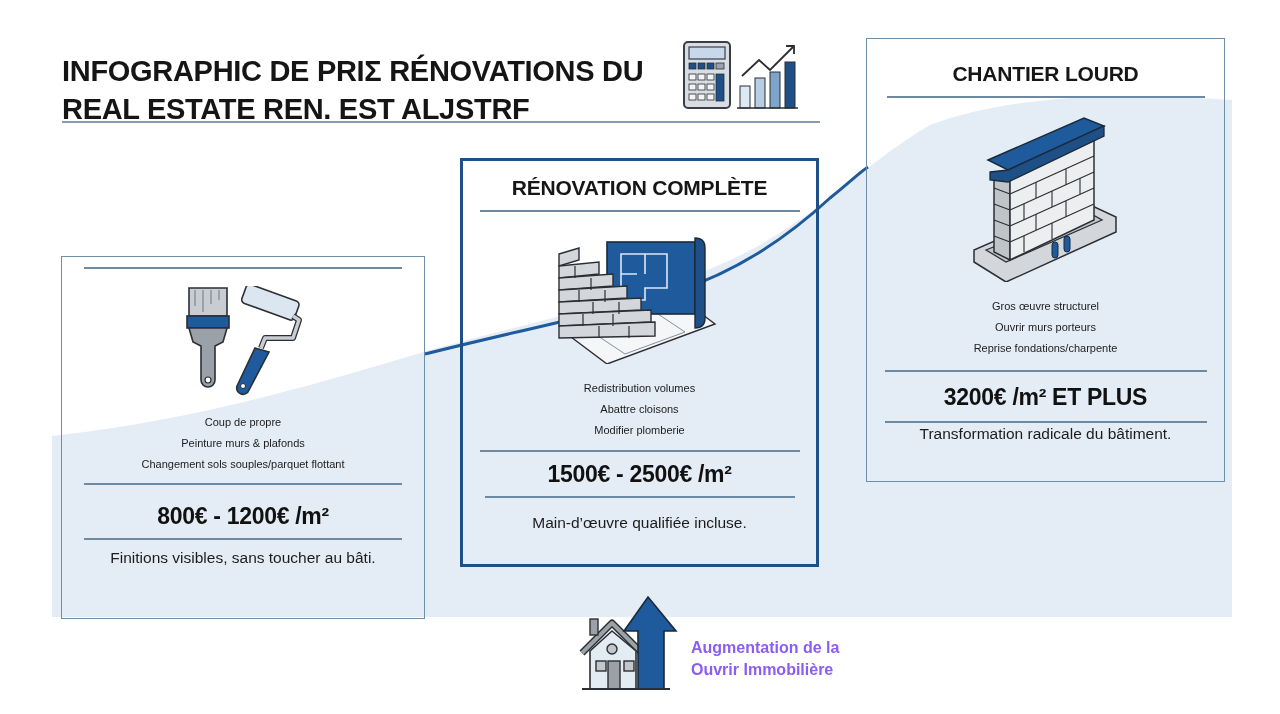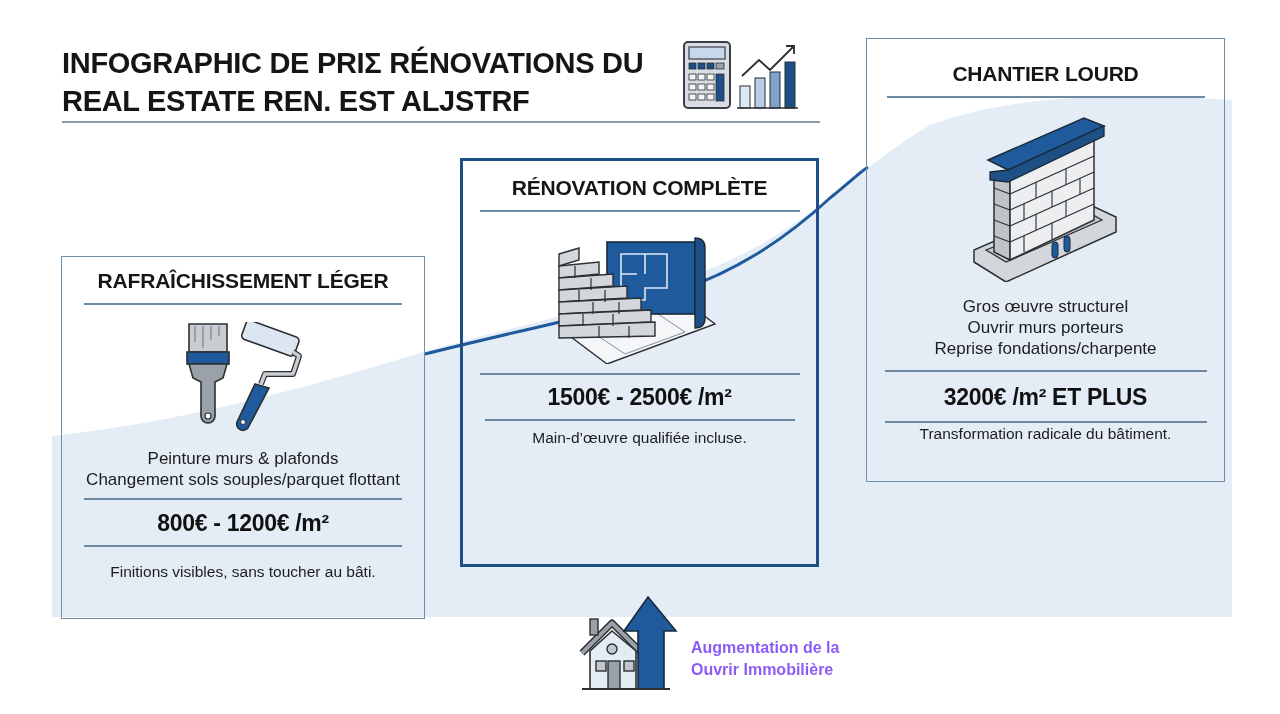--- a/index.html
+++ b/index.html
@@ -1,34 +1,34 @@
 <!DOCTYPE html>
 <html><head>
 <meta charset="utf-8">
 <style>
   * { box-sizing: border-box; margin: 0; padding: 0; }
   html, body { width: 1280px; height: 714px; overflow: hidden; background: #ffffff; }
   body { position: relative; font-family: "Liberation Sans", "DejaVu Sans", sans-serif; color: #111; }
 
   .bg-layer { position: absolute; left: 0; top: 0; width: 1280px; height: 714px; z-index: 0; }
 
-  .title-block { position: absolute; left: 62px; top: 44px; width: 600px; z-index: 2; }
+  .title-block { position: absolute; left: 62px; top: 52px; width: 600px; z-index: 2; }
   .title-line { font-size: 29px; font-weight: 700; letter-spacing: -0.3px; line-height: 38px; color: #151515; }
   .title-rule { position: absolute; left: 62px; top: 121px; width: 758px; height: 2px; background: #8a9bab; z-index: 2; }
   .title-icon { position: absolute; left: 682px; top: 40px; width: 118px; height: 70px; z-index: 2; }
 
   .card { position: absolute; z-index: 3; text-align: center; }
   .card-left { left: 61px; top: 256px; width: 364px; height: 363px; border: 1.5px solid #6f8ea8; }
   .card-mid { left: 460px; top: 158px; width: 359px; height: 409px; border: 3px solid #1e4f86; }
   .card-right { left: 866px; top: 38px; width: 359px; height: 444px; border: 1.5px solid #6f8ea8; }
 
   .card-title { font-size: 21px; font-weight: 700; color: #161616; letter-spacing: -0.2px; }
   .card-rule { height: 2px; background: #6e8aa3; margin: 0 auto; }
   .card-icon { display: block; margin: 0 auto; }
-  .card-items { font-size: 17px; line-height: 21px; color: #1c1c1c; }
+  .card-items { font-size: 11px; line-height: 21px; color: #1c1c1c; }
   .card-price { font-size: 23px; font-weight: 700; color: #111; letter-spacing: -0.3px; }
   .card-note { font-size: 15.5px; color: #1c1c1c; }
 
   .footer { position: absolute; left: 578px; top: 595px; z-index: 3; width: 320px; height: 100px; }
   .footer-text { position: absolute; left: 113px; top: 42px; font-size: 16px; font-weight: 700; line-height: 22px; color: #8b5cf6; }
 </style>
 </head>
 <body>
 
 <svg class="bg-layer" viewBox="0 0 1280 714">
@@ -66,44 +66,44 @@
   <rect x="58" y="46" width="10" height="22" fill="#dce8f3" stroke="#2b2f33" stroke-width="1"></rect>
   <rect x="73" y="38" width="10" height="30" fill="#b6cde3" stroke="#2b2f33" stroke-width="1"></rect>
   <rect x="88" y="32" width="10" height="36" fill="#7da4cb" stroke="#2b2f33" stroke-width="1"></rect>
   <rect x="103" y="22" width="10" height="46" fill="#1e4f86" stroke="#2b2f33" stroke-width="1"></rect>
   <line x1="55" y1="68" x2="116" y2="68" stroke="#2b2f33" stroke-width="1.5"></line>
   <polyline points="60,36 77,20 88,30 112,6" fill="none" stroke="#2b2f33" stroke-width="1.8"></polyline>
   <polyline points="104,6 112,6 112,14" fill="none" stroke="#2b2f33" stroke-width="1.8"></polyline>
 </svg>
 
 <div class="card card-left">
-  <div class="card-title" style="margin-top:12px;">RAFRAÎCHISSEMENT LÉGER</div>
   <div class="card-rule" style="width:318px;margin-top:10px;"></div>
   <svg class="card-icon" style="margin-top:17px;" width="124" height="110" viewBox="0 0 124 110">
     <path d="M8,2 L46,2 L46,30 L8,30 Z" fill="#c9cdd2" stroke="#2b2f33" stroke-width="1.6"></path>
     <path d="M14,4 L14,20 M22,4 L22,26 M30,4 L30,18 M38,4 L38,14" stroke="#8b9299" stroke-width="1.5"></path>
     <rect x="6" y="30" width="42" height="12" fill="#1e5a9c" stroke="#2b2f33" stroke-width="1.6"></rect>
     <path d="M8,42 L46,42 L42,56 L34,60 L34,94 A7,7 0 0 1 20,94 L20,60 L12,56 Z" fill="#9aa1a8" stroke="#2b2f33" stroke-width="1.6"></path>
     <circle cx="27" cy="94" r="3" fill="#fff" stroke="#2b2f33" stroke-width="1.2"></circle>
     <g transform="rotate(20 88 20)">
       <rect x="60" y="6" width="56" height="20" rx="4" fill="#dbe6f1" stroke="#2b2f33" stroke-width="1.6"></rect>
     </g>
     <path d="M112,30 L118,34 L112,52 L84,52 L80,62" fill="none" stroke="#2b2f33" stroke-width="6" stroke-linejoin="round"></path>
     <path d="M112,30 L118,34 L112,52 L84,52 L80,62" fill="none" stroke="#c9cdd2" stroke-width="3.5" stroke-linejoin="round"></path>
     <path d="M74,62 L88,66 L68,104 A6,6 0 0 1 56,100 Z" fill="#1e5a9c" stroke="#2b2f33" stroke-width="1.6"></path>
     <circle cx="62" cy="100" r="2.5" fill="#fff" stroke="#2b2f33" stroke-width="1"></circle>
   </svg>
   <div class="card-items" style="margin-top:16px;">
+    <div>Coup de propre</div>
     <div>Peinture murs &amp; plafonds</div>
     <div>Changement sols souples/parquet flottant</div>
   </div>
   <div class="card-rule" style="width:318px;margin-top:8px;"></div>
-  <div class="card-price" style="margin-top:10px;">800€ - 1200€ /m²</div>
+  <div class="card-price" style="margin-top:18px;">800€ - 1200€ /m²</div>
   <div class="card-rule" style="width:318px;margin-top:8px;"></div>
-  <div class="card-note" style="margin-top:16px;">Finitions visibles, sans toucher au bâti.</div>
+  <div class="card-note" style="margin-top:9px;">Finitions visibles, sans toucher au bâti.</div>
 </div>
 
 <div class="card card-mid">
   <div class="card-title" style="margin-top:15px;">RÉNOVATION COMPLÈTE</div>
   <div class="card-rule" style="width:320px;margin-top:10px;"></div>
   <svg class="card-icon" style="margin-top:22px;" width="170" height="130" viewBox="0 0 170 130">
     <path d="M12,100 L120,60 L160,90 L52,130 Z" fill="#f4f6f8" stroke="#2b2f33" stroke-width="1.4"></path>
     <path d="M40,100 L100,78 L130,98 L70,120 Z" fill="none" stroke="#6b7480" stroke-width="0.8"></path>
     <rect x="52" y="8" width="88" height="72" fill="#1e5a9c" stroke="#1a2a3a" stroke-width="1.6"></rect>
     <path d="M140,4 q10,0 10,10 l0,70 q0,10 -10,10 z" fill="#1e4f86" stroke="#1a2a3a" stroke-width="1.4"></path>
@@ -123,24 +123,29 @@
         <line x1="24" y1="56" x2="24" y2="68"></line>
       <line x1="50" y1="56" x2="50" y2="68"></line>
         <line x1="38" y1="68" x2="38" y2="80"></line>
         <line x1="64" y1="68" x2="64" y2="80"></line>
       <line x1="28" y1="80" x2="28" y2="92"></line>
         <line x1="58" y1="80" x2="58" y2="92"></line>
         <line x1="44" y1="92" x2="44" y2="104"></line>
         <line x1="74" y1="92" x2="74" y2="104"></line>
     </g>
   </svg>
+  <div class="card-items" style="margin-top:14px;">
+    <div>Redistribution volumes</div>
+    <div>Abattre cloisons</div>
+    <div>Modifier plomberie</div>
+  </div>
   <div class="card-rule" style="width:320px;margin-top:9px;"></div>
   <div class="card-price" style="margin-top:9px;">1500€ - 2500€ /m²</div>
   <div class="card-rule" style="width:310px;margin-top:8px;"></div>
-  <div class="card-note" style="margin-top:8px;">Main-d’œuvre qualifiée incluse.</div>
+  <div class="card-note" style="margin-top:16px;">Main-d’œuvre qualifiée incluse.</div>
 </div>
 
 <div class="card card-right">
   <div class="card-title" style="margin-top:23px;">CHANTIER LOURD</div>
   <div class="card-rule" style="width:318px;margin-top:10px;"></div>
   <svg class="card-icon" style="margin-top:14px;" width="160" height="170" viewBox="0 0 160 170">
     <path d="M8,150 L40,170 L150,120 L150,105 L118,90 L8,138 Z" fill="#d3d6da" stroke="#2b2f33" stroke-width="1.5"></path>
     <path d="M20,138 L40,150 L136,108 L118,98 Z" fill="#c3c7cc" stroke="#2b2f33" stroke-width="1.3"></path>
     <path d="M28,60 L28,140 L44,148 L44,66 Z" fill="#bfc4c9" stroke="#2b2f33" stroke-width="1.5"></path>
     <path d="M44,66 L44,148 L128,108 L128,28 Z" fill="#eceef0" stroke="#2b2f33" stroke-width="1.5"></path>

